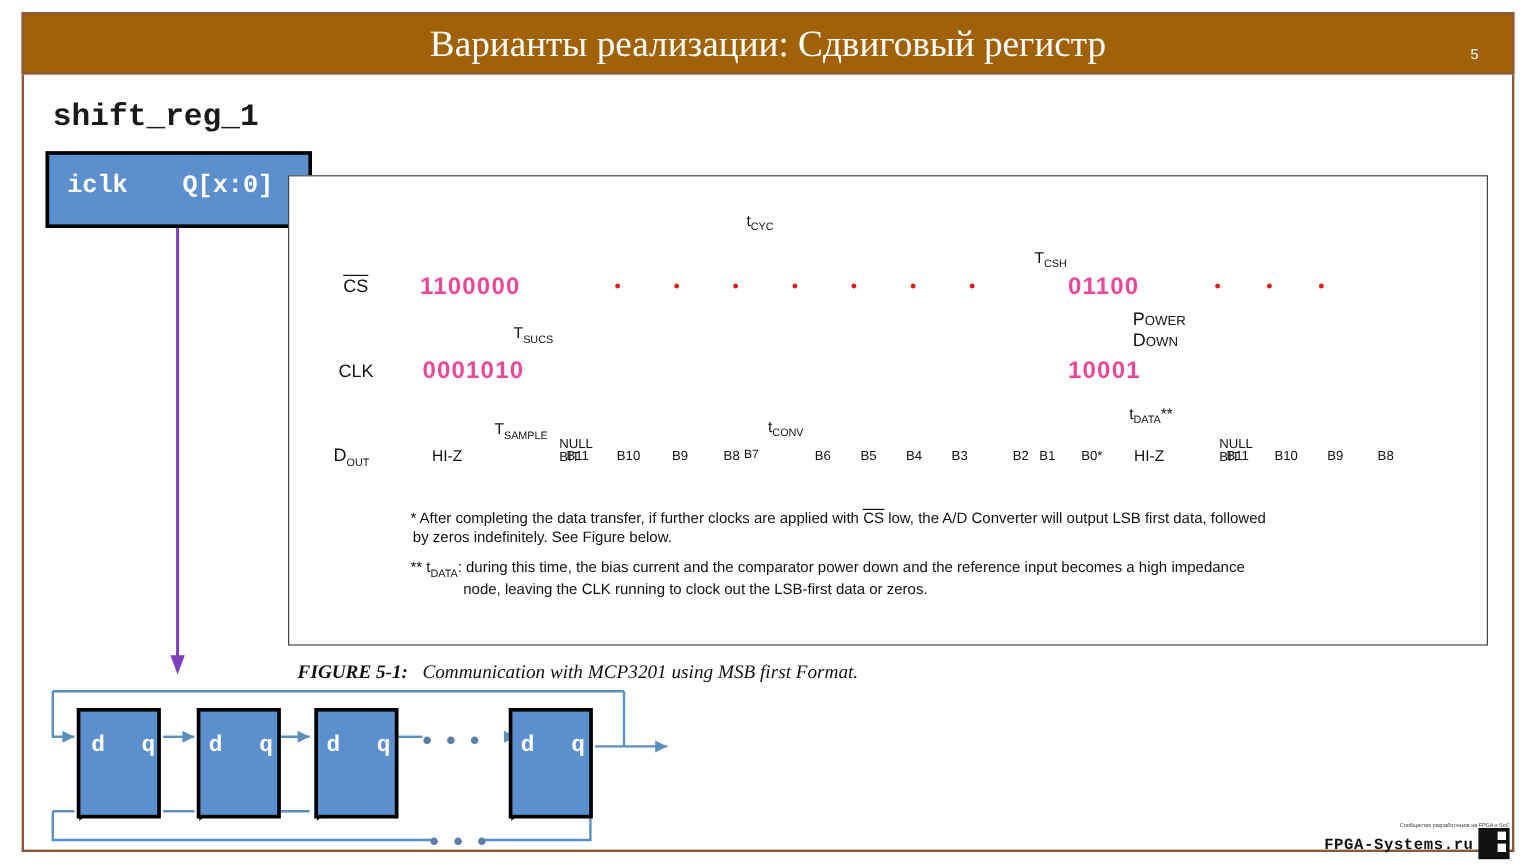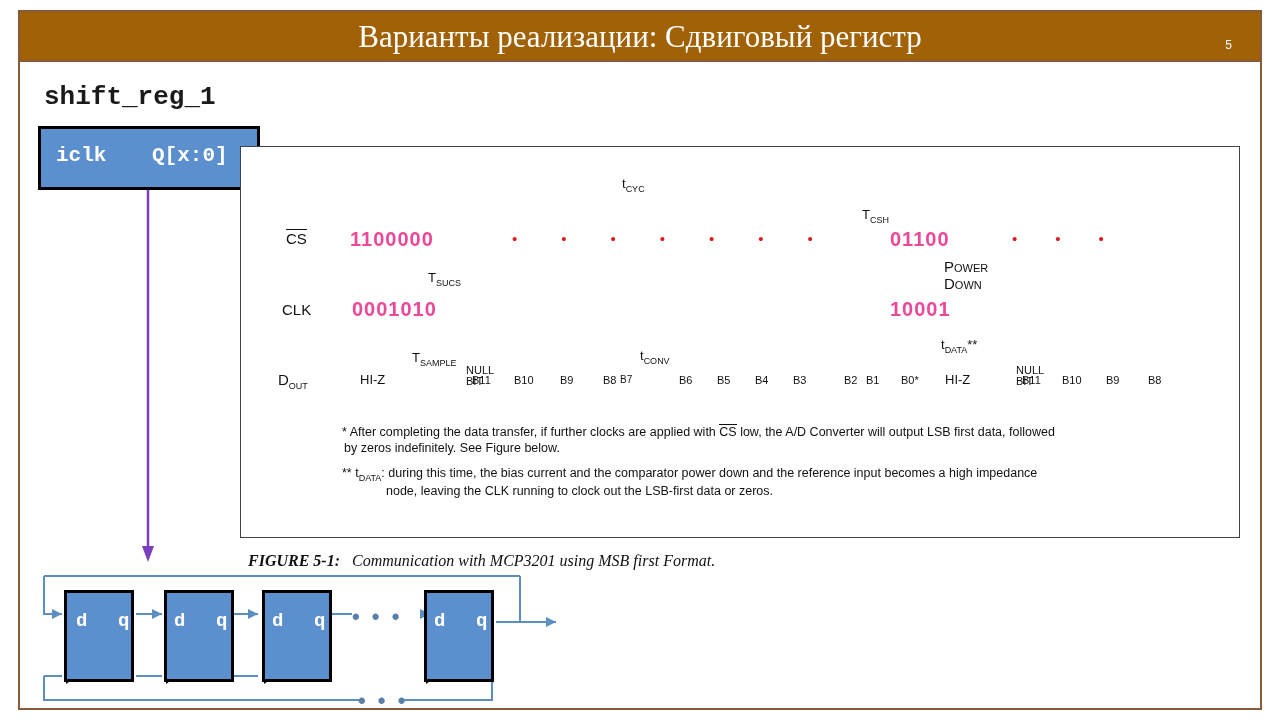--- a/index.html
+++ b/index.html
@@ -317,14 +317,18 @@
   <div class="ffd" style="left:272px;top:610px;">d</div>
   <div class="ffq" style="left:314px;top:610px;">q</div>
 
   <div class="ff" style="left:424px;top:590px;"></div>
   <div class="ffd" style="left:434px;top:610px;">d</div>
   <div class="ffq" style="left:476px;top:610px;">q</div>
 
   <div class="dots" style="left:352px;top:604px;">• • •</div>
   <div class="dots" style="left:358px;top:688px;">• • •</div>
 
+  <div class="wm">
+    <div class="wm-sm">Сообщество разработчиков на FPGA и SoC</div>
+    <div><span class="wm-txt">FPGA-Systems.ru</span><span class="wm-sq"></span></div>
+  </div>
 
 </div>
 
 </body></html>

